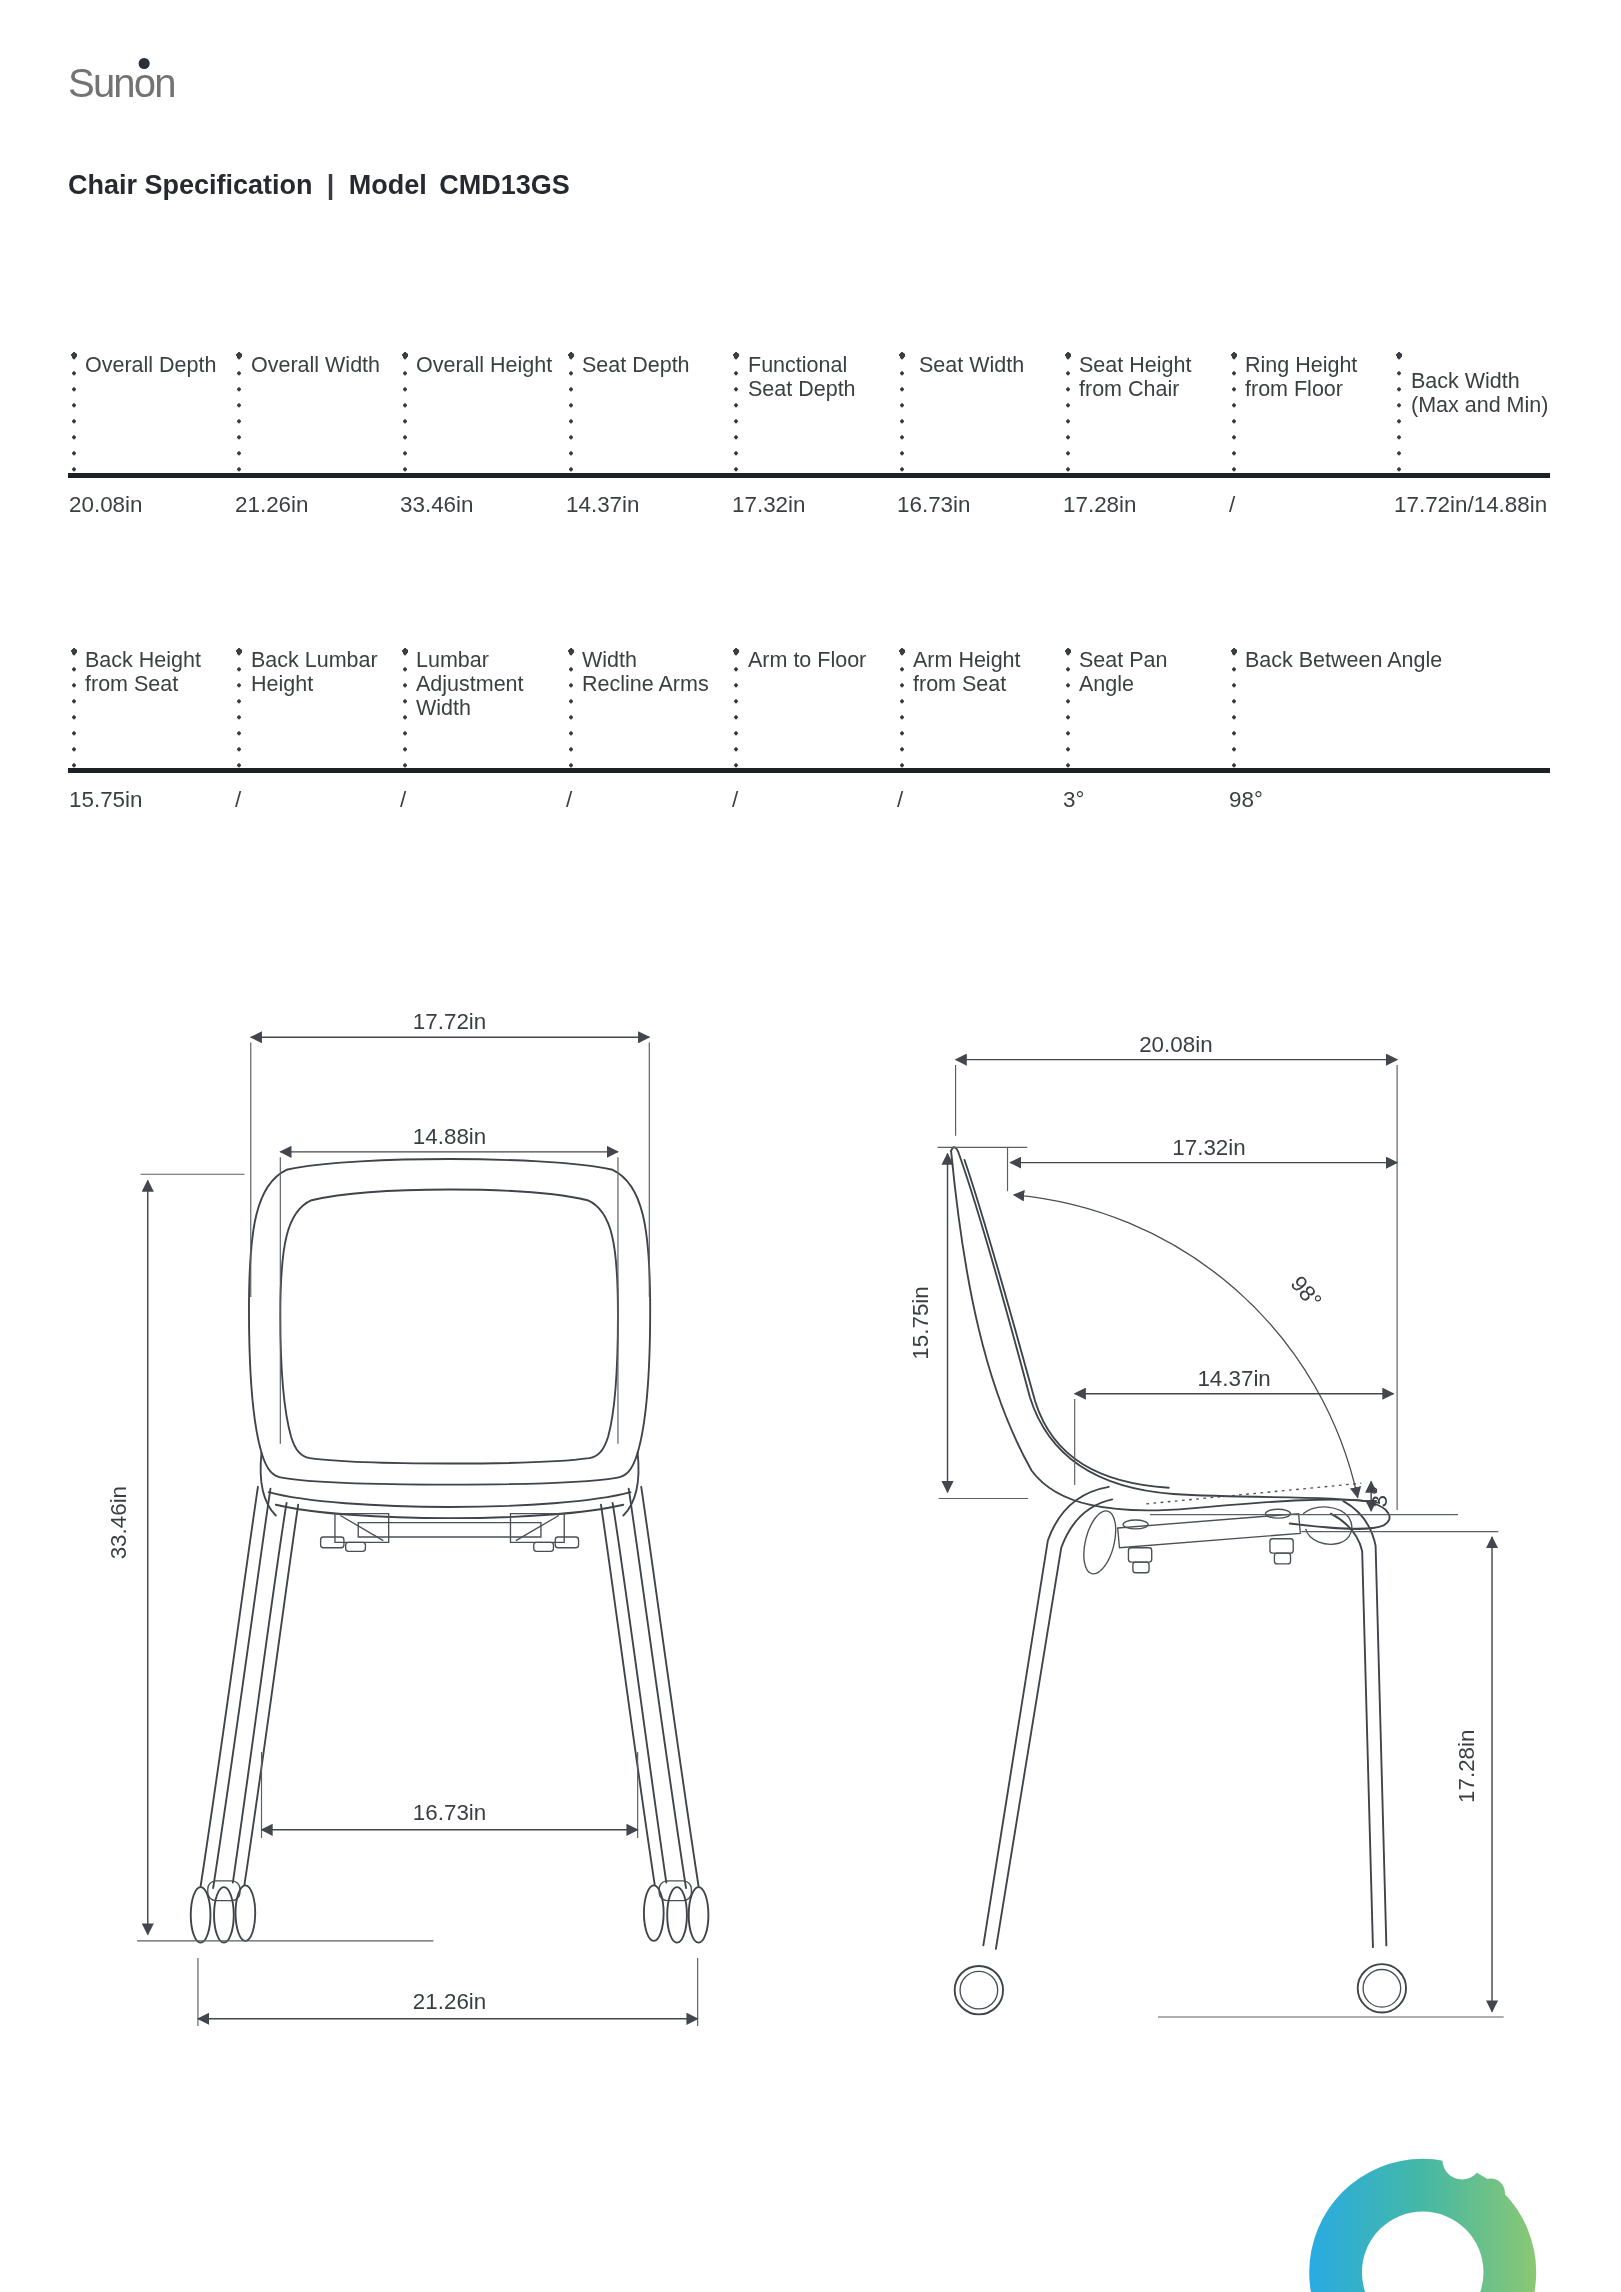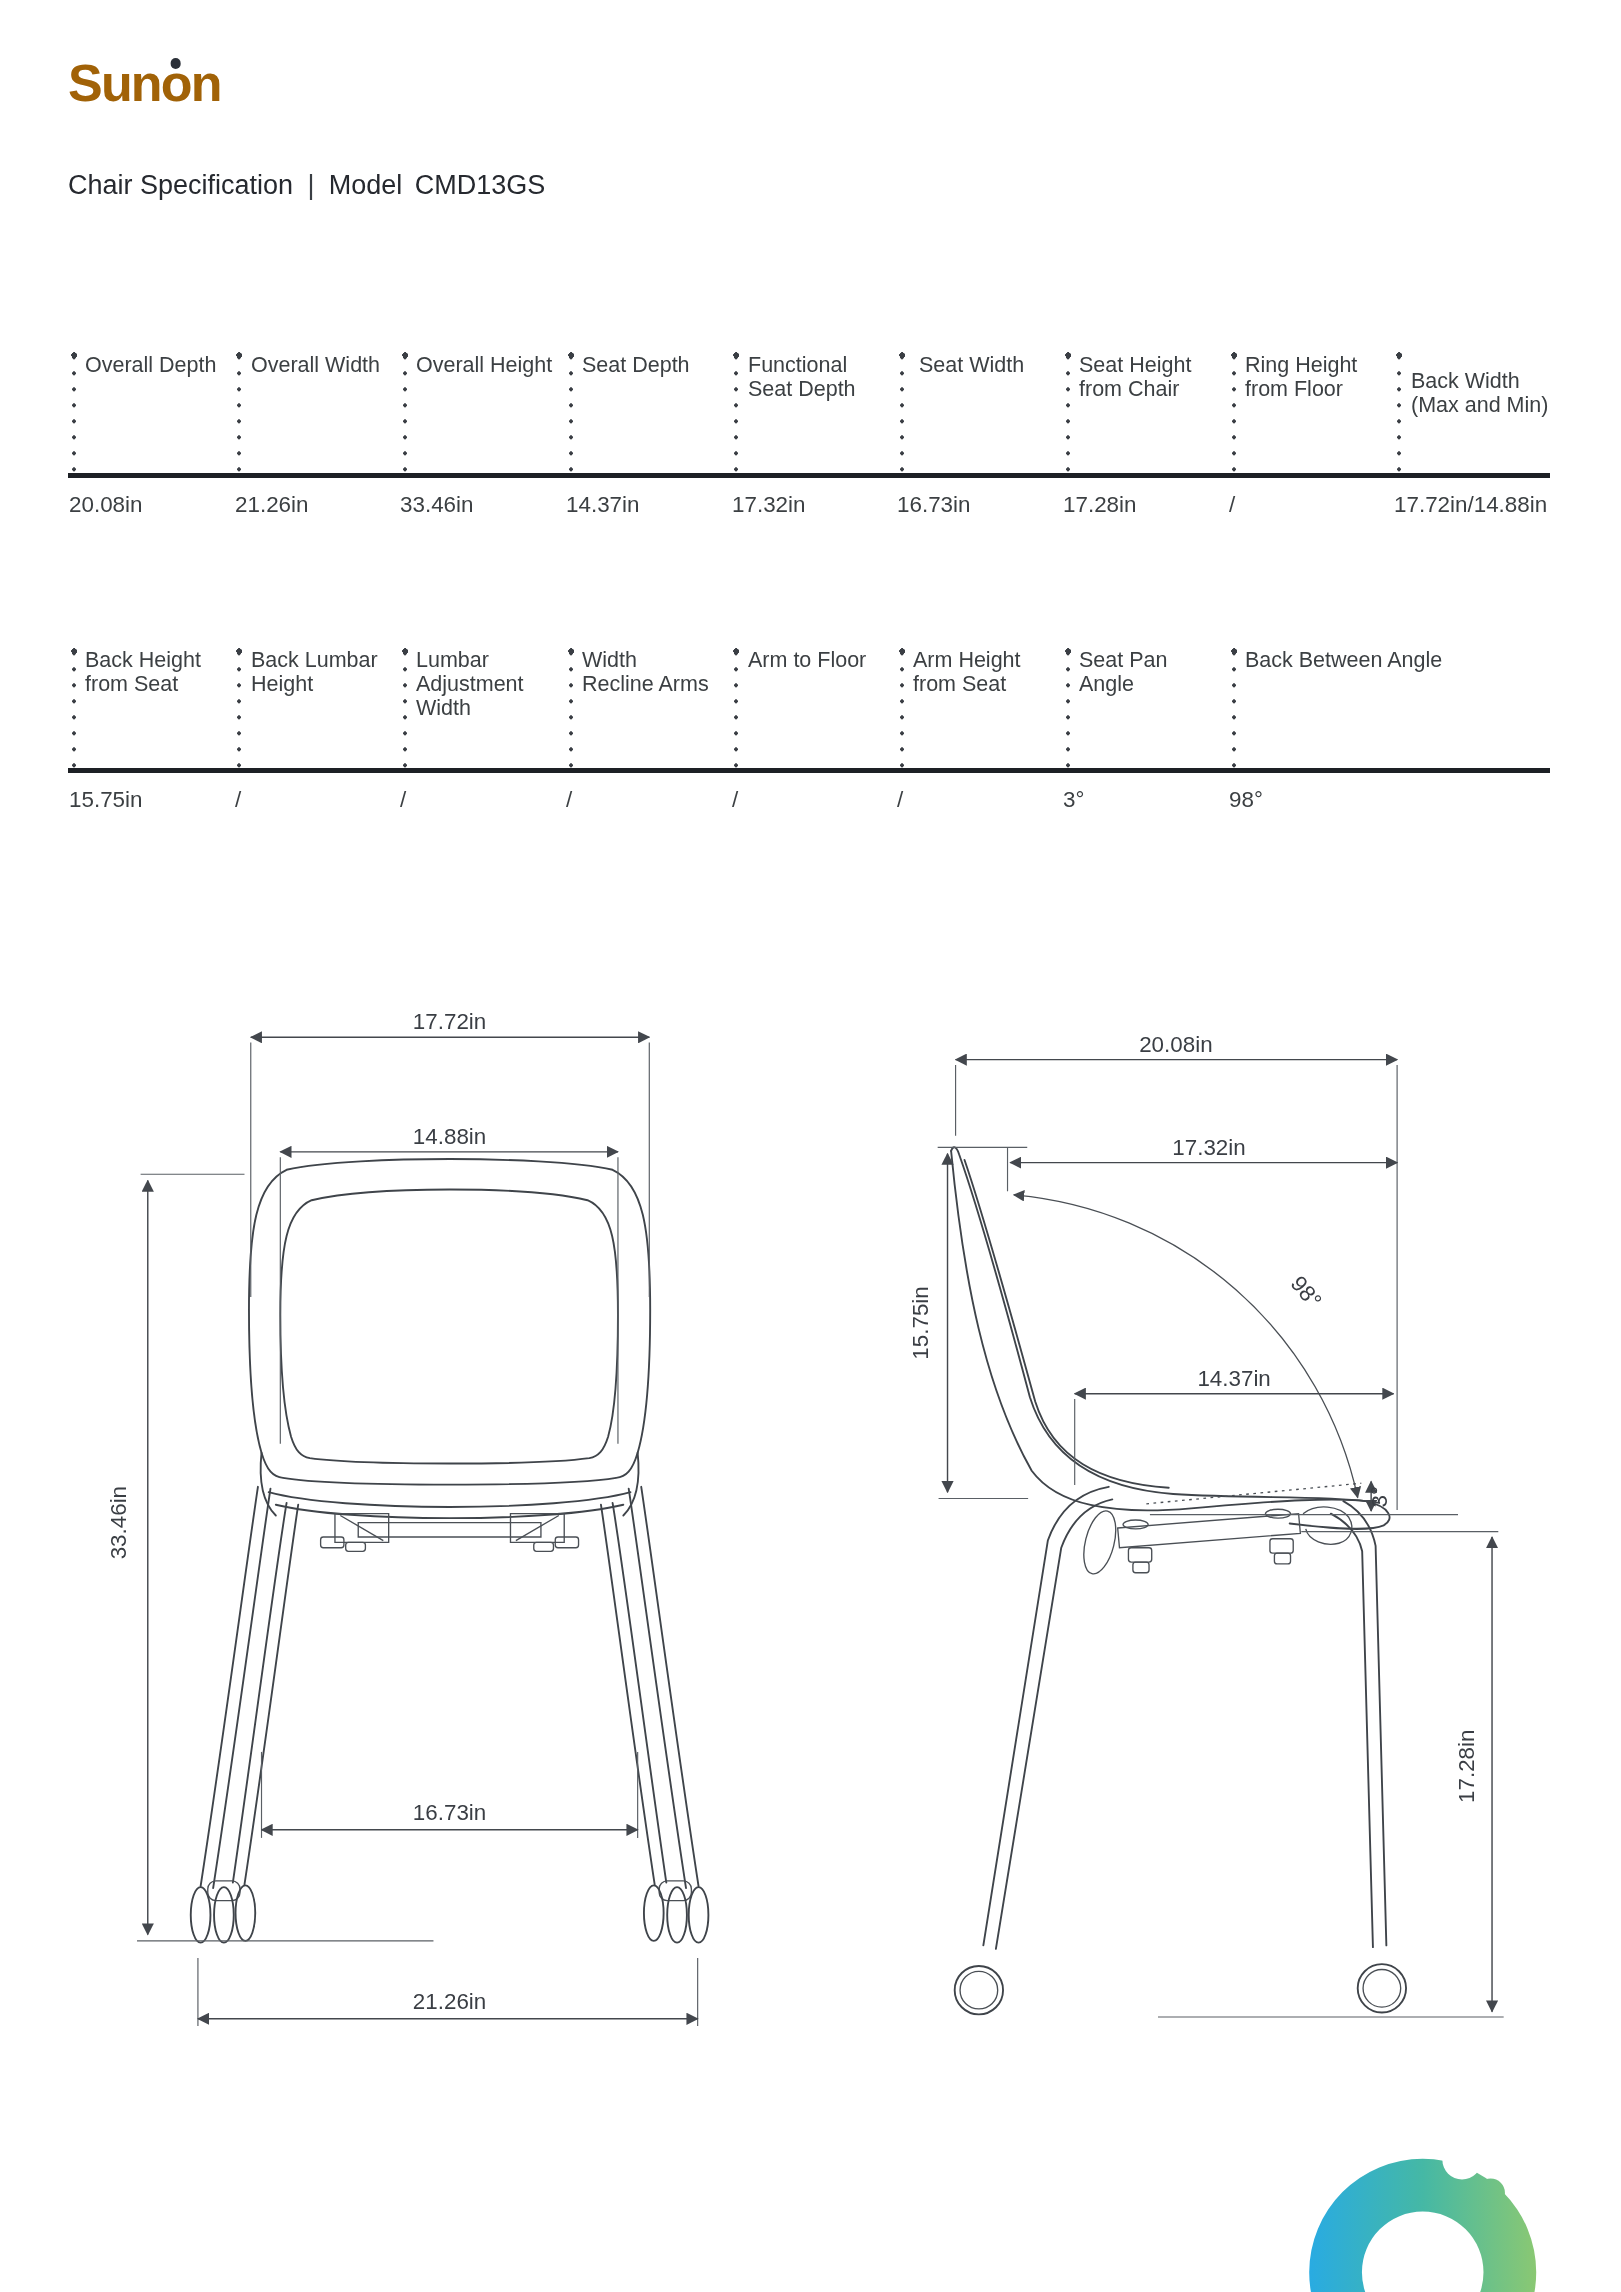--- a/index.html
+++ b/index.html
@@ -7,32 +7,32 @@
     position:relative;
     width:1621px;height:2293px;
     background:#ffffff;
     overflow:hidden;
     font-family:"Liberation Sans", sans-serif;
     color:#3a3e44;
   }
   
   .brand{
     position:absolute;left:68px;top:57px;
-    font-size:52px;font-weight:bold;letter-spacing:-1.8px;
-    color:#a16207;line-height:52px;
+    font-size:40px;font-weight:normal;letter-spacing:-1.8px;
+    color:#737373;line-height:52px;
   }
   .odot{position:relative;display:inline-block;}
   .odot::after{
     content:"";position:absolute;left:50%;top:0.9px;transform:translateX(-50%);
     width:10.7px;height:10.7px;border-radius:50%;background:#2b3038;
   }
   
   .title-row{
     position:absolute;left:68px;top:170px;
-    font-size:27px;color:#26292f;white-space:nowrap;
+    font-size:27px;color:#26292f;white-space:nowrap;font-weight:bold;
   }
   .title-sep{margin:0 14.3px;color:#3a3e44;}
   .title-model{margin-right:12.5px;}
   
   .rule{position:absolute;left:68px;width:1482px;height:4.5px;background:#1d2025;}
   .col-header{
     position:absolute;width:max-content;
     font-size:21.5px;line-height:24px;color:#3c4043;
     white-space:pre-line;
   }

